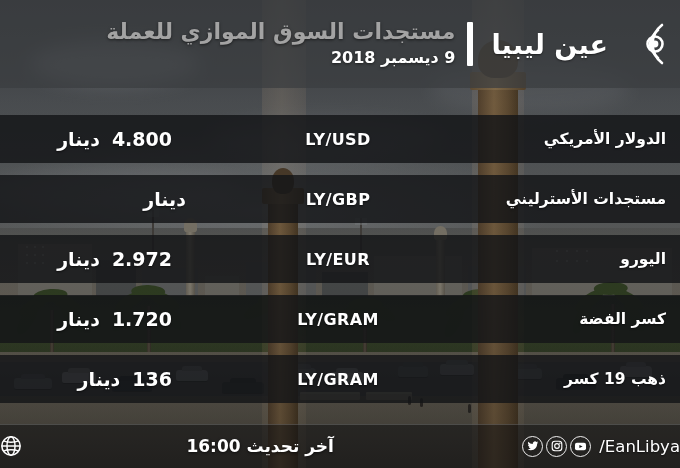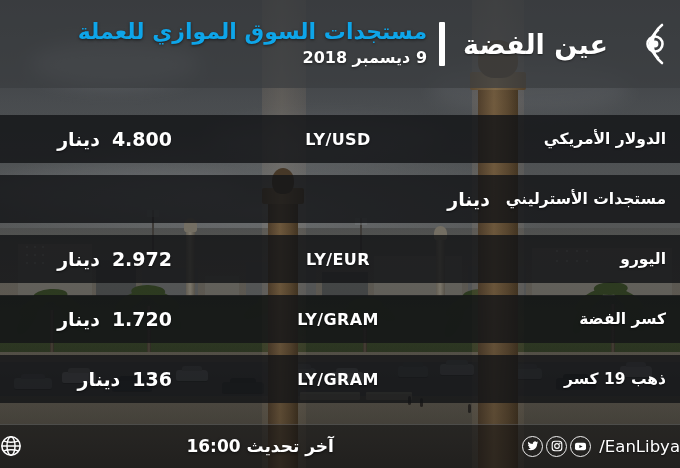--- a/index.html
+++ b/index.html
@@ -152,21 +152,21 @@
     color: #ffffff; font-size: 27px; font-weight: 700;
     letter-spacing: 0px; white-space: nowrap; line-height: 1;
     text-shadow: 0 1px 2px rgba(0,0,0,.5);
   }
   .brand-rule {
     width: 6px; height: 44px; background: #ffffff; border-radius: 1px;
     margin: 0 12px 0 8px; flex: 0 0 auto;
   }
   .head-text { flex: 1 1 auto; text-align: right; padding-right: 4px; }
   .head-title {
-    color: #0ea5e9; font-size: 22px; font-weight: 700; line-height: 1.18;
+    color: #a3a3a3; font-size: 22px; font-weight: 700; line-height: 1.18;
     white-space: nowrap; text-shadow: 0 1px 3px rgba(0,0,0,.55);
   }
   .head-date {
     color: #ffffff; font-size: 16px; font-weight: 700; line-height: 1.3;
     margin-top: 3px; text-shadow: 0 1px 3px rgba(0,0,0,.55);
     direction: rtl;
   }
 
   
   .rows { position: absolute; left: 0; top: 115px; width: 680px; }
@@ -379,21 +379,21 @@
         <svg width="52" height="52" viewBox="0 0 52 52">
           <g fill="none" stroke="#ffffff" stroke-width="2.6" stroke-linecap="round">
             <path d="M48 7 A24 24 0 0 0 48 45"></path>
             <path d="M44 12 A18 18 0 0 0 44 40"></path>
             <path d="M40 17 A12.5 12.5 0 0 0 40 35"></path>
           </g>
           <circle cx="41" cy="26" r="7.5" fill="none" stroke="#ffffff" stroke-width="2.6"></circle>
           <circle cx="41" cy="26" r="3.4" fill="#ffffff"></circle>
         </svg>
       </span>
-      <span class="brand-word">عين الفضة</span>
+      <span class="brand-word">عين ليبيا</span>
     </div>
     <div class="brand-rule"></div>
     <div class="head-text">
       <div class="head-title">مستجدات السوق الموازي للعملة</div>
       <div class="head-date">9 ديسمبر 2018</div>
     </div>
   </div>
 
   <div class="rows">
 
@@ -403,20 +403,21 @@
       <div class="cell-value">
         <span class="value-inner">
           <span class="num">4.800</span>
           <span class="unit">دينار</span>
         </span>
       </div>
     </div>
 
     <div class="row gap">
       <div class="cell-label">مستجدات الأسترليني</div>
+      <div class="cell-pair">LY/GBP</div>
       <div class="cell-value">
         <span class="value-inner">
           <span class="unit">دينار</span>
         </span>
       </div>
     </div>
 
     <div class="row gap">
       <div class="cell-label">اليورو</div>
       <div class="cell-pair">LY/EUR</div>

